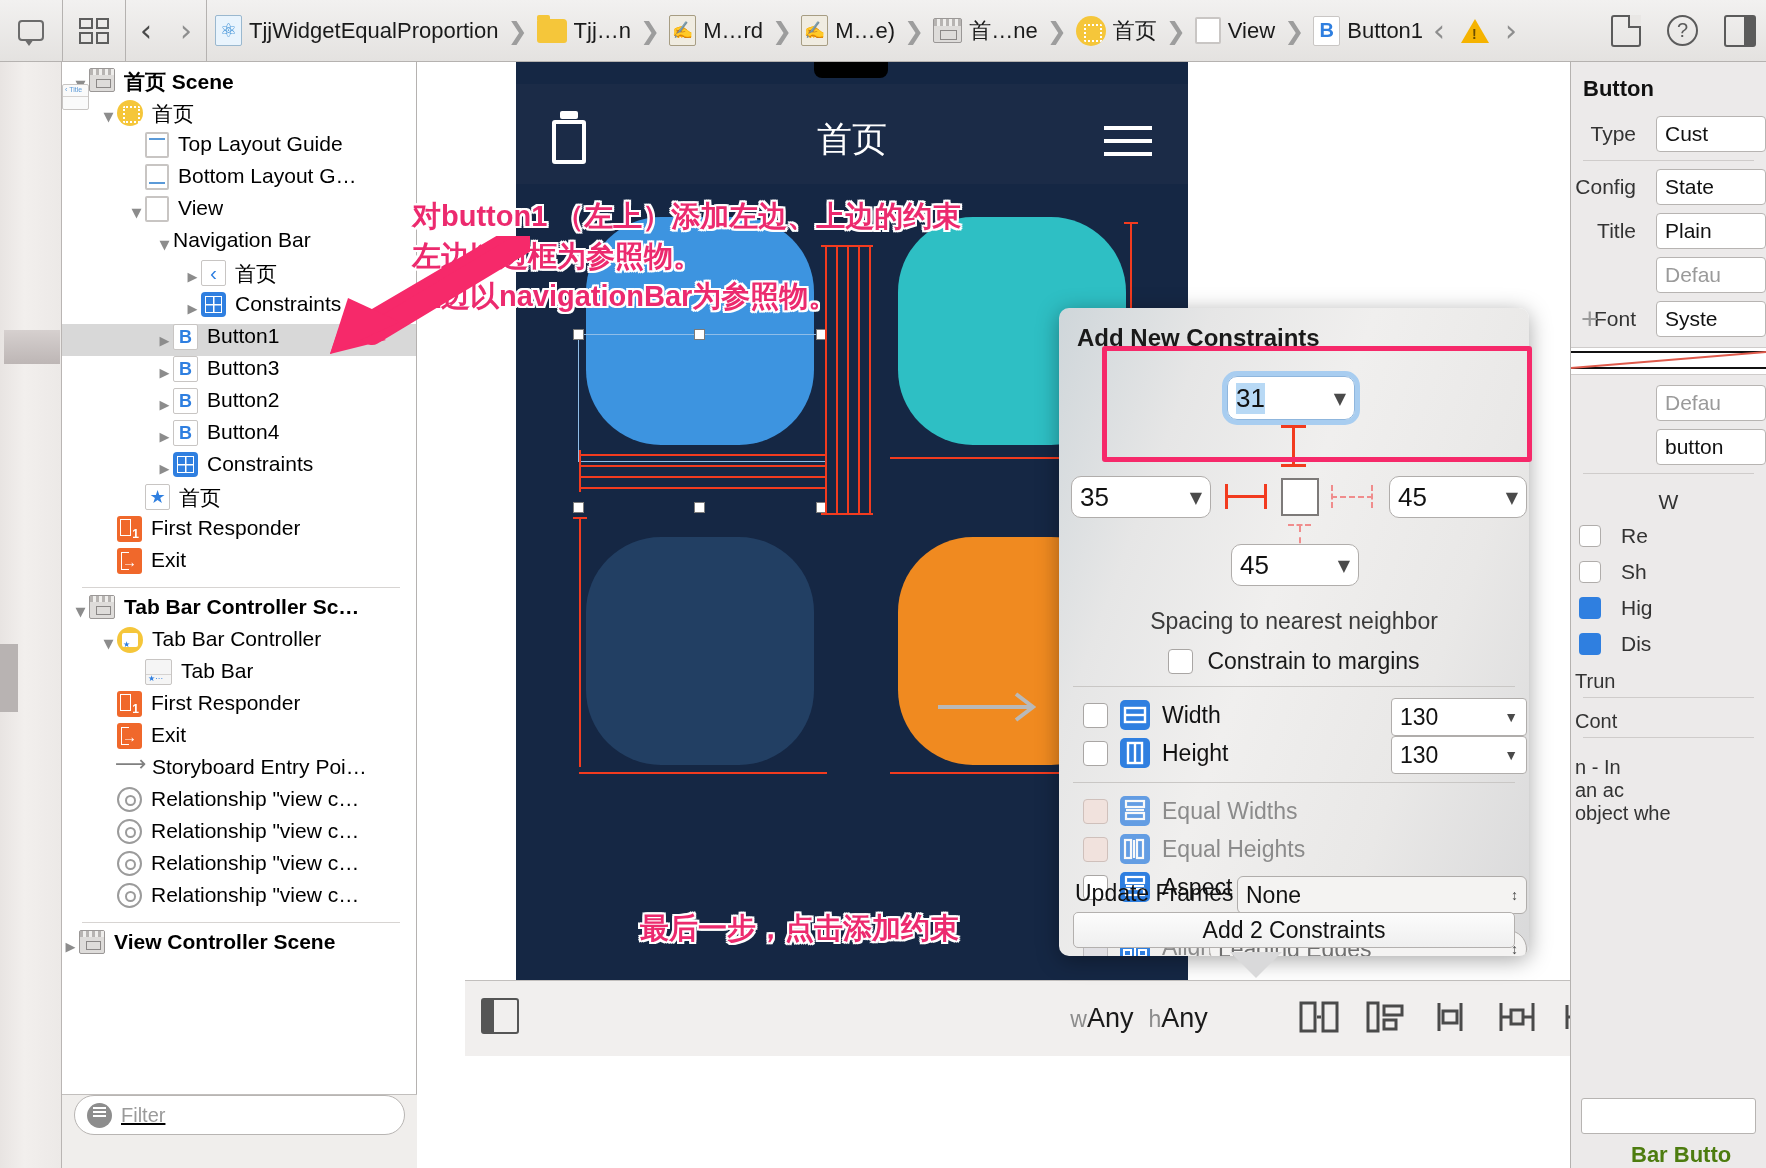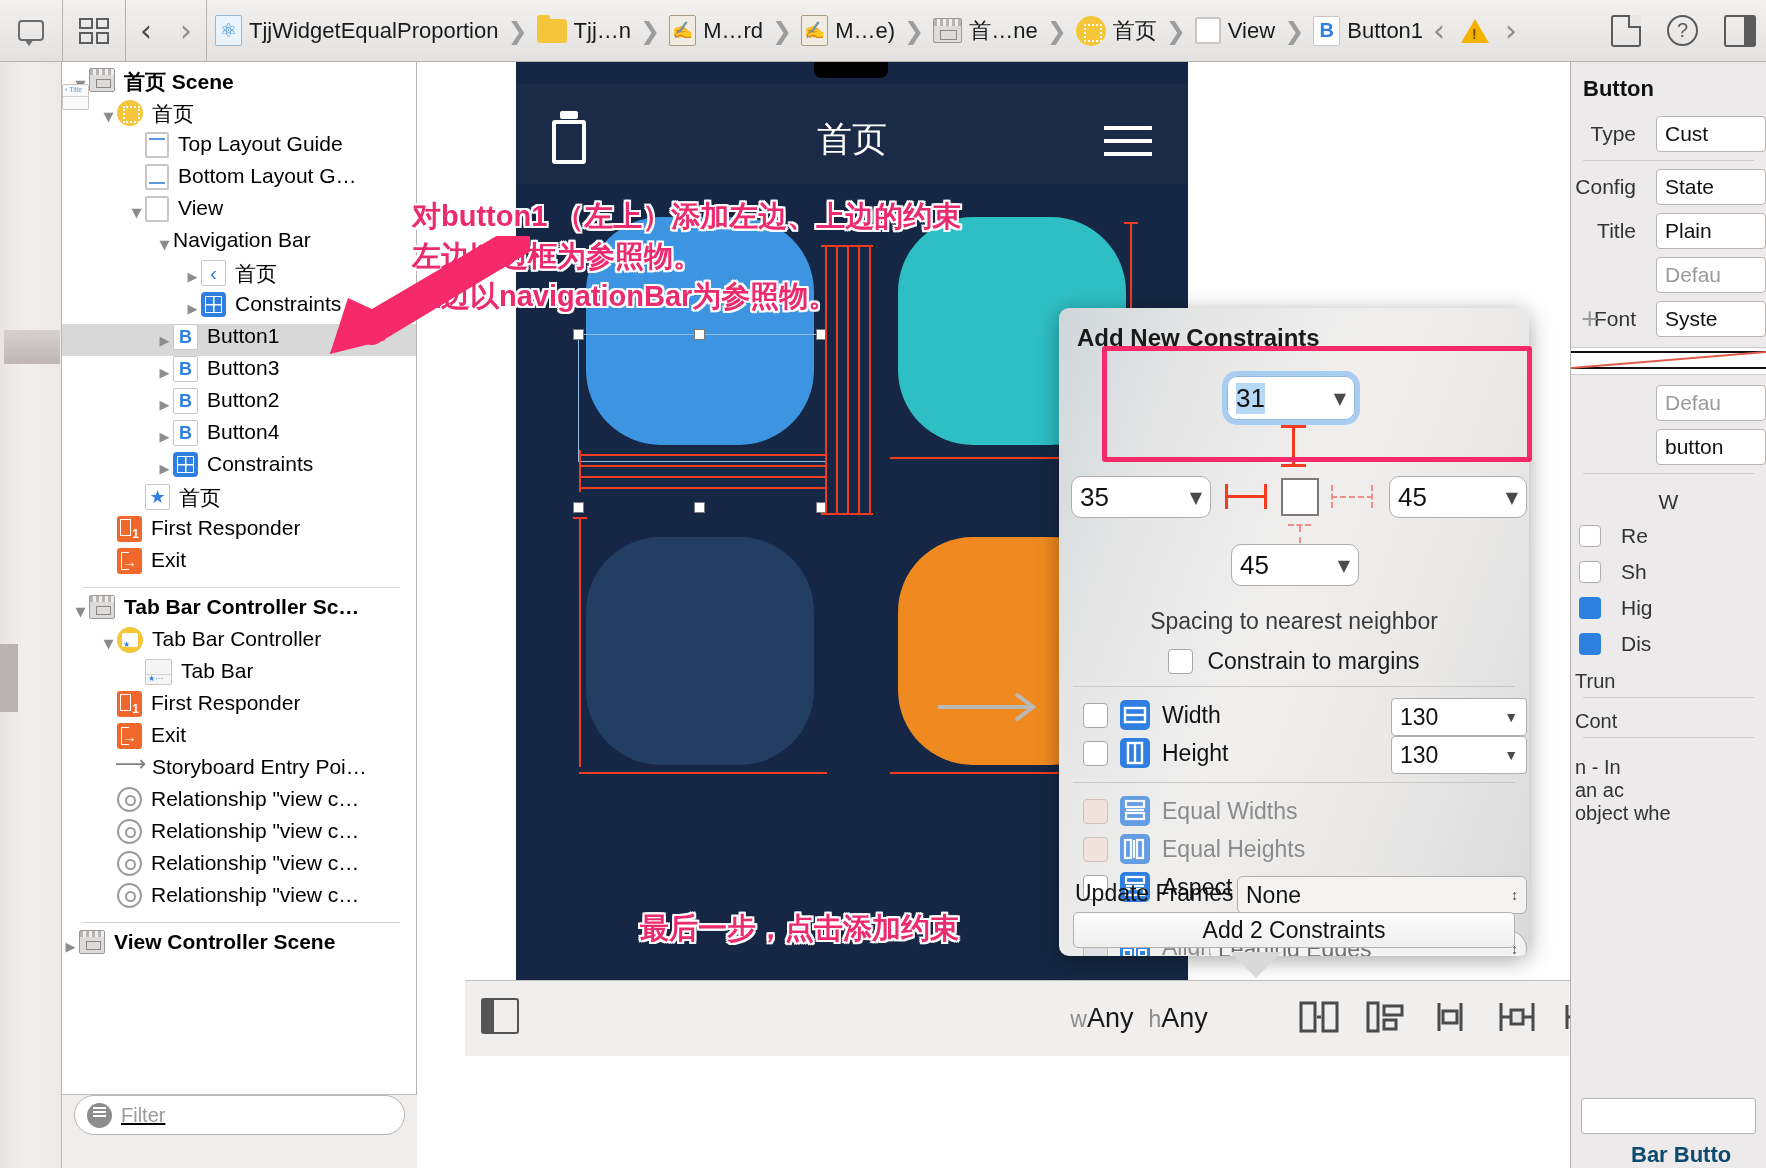--- a/index.html
+++ b/index.html
@@ -685,21 +685,21 @@
 
     <div class="istack" style="padding:8px 0 0 4px;">Trun</div>
     <div class="isep"></div>
     <div class="istack" style="padding:8px 0 0 4px;">Cont</div>
     <div class="isep"></div>
     <div style="font-size:20px; color:#333; padding:14px 0 0 4px; white-space:pre-line;">n - In
 an ac
 object whe</div>
 
     <div style="position:absolute; left:10px; right:10px; bottom:34px; height:36px; background:#fff; border:1px solid #b7b4b2; border-radius:3px;"></div>
-    <div style="position:absolute; left:60px; bottom:0px; font-size:22px; font-weight:bold; color:#0c4a6e;">Bar Butto</div>
+    <div style="position:absolute; left:60px; bottom:0px; font-size:22px; font-weight:bold; color:#4d7c0f;">Bar Butto</div>
   </div>
 
   <div class="popover">
     <div class="pop-title">Add New Constraints</div>
 
     <div class="spacing-area">
 
       <div class="combo focused" style="left:168px; top:22px; width:128px; height:44px;">
         <span class="cv2 sel-txt">31</span>
         <span class="arr">▼</span>

